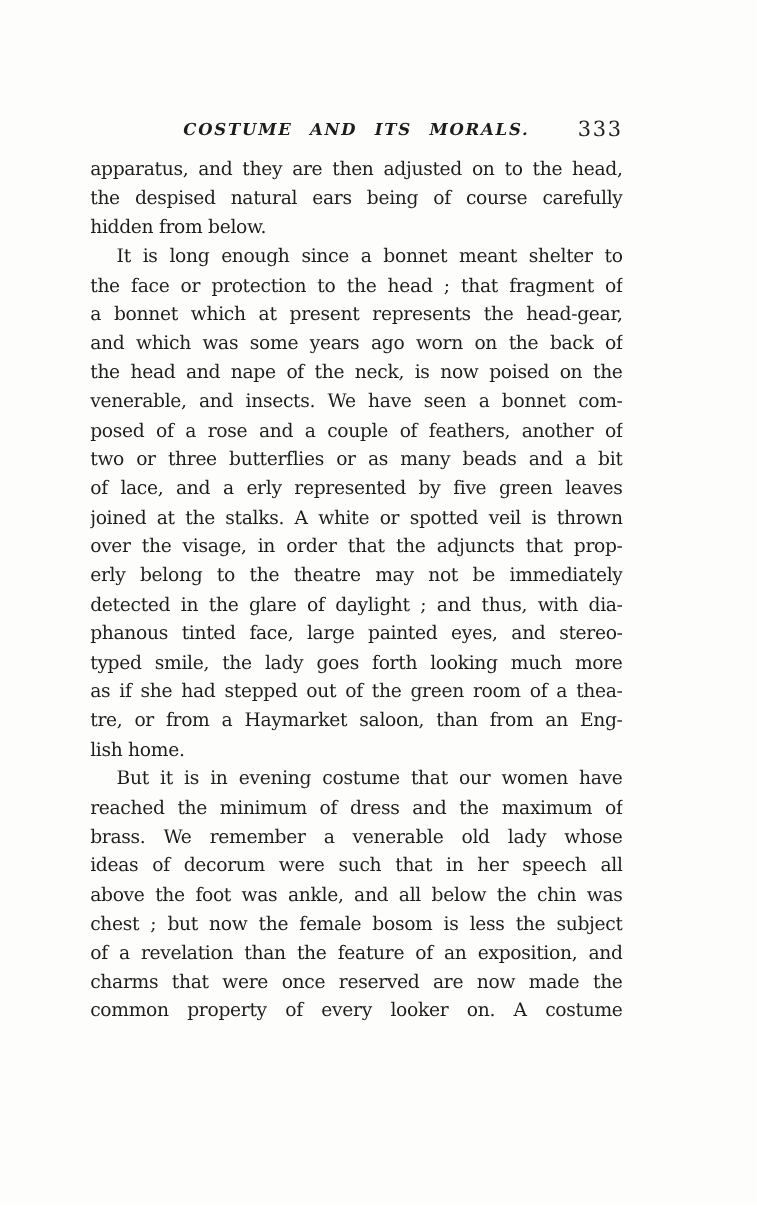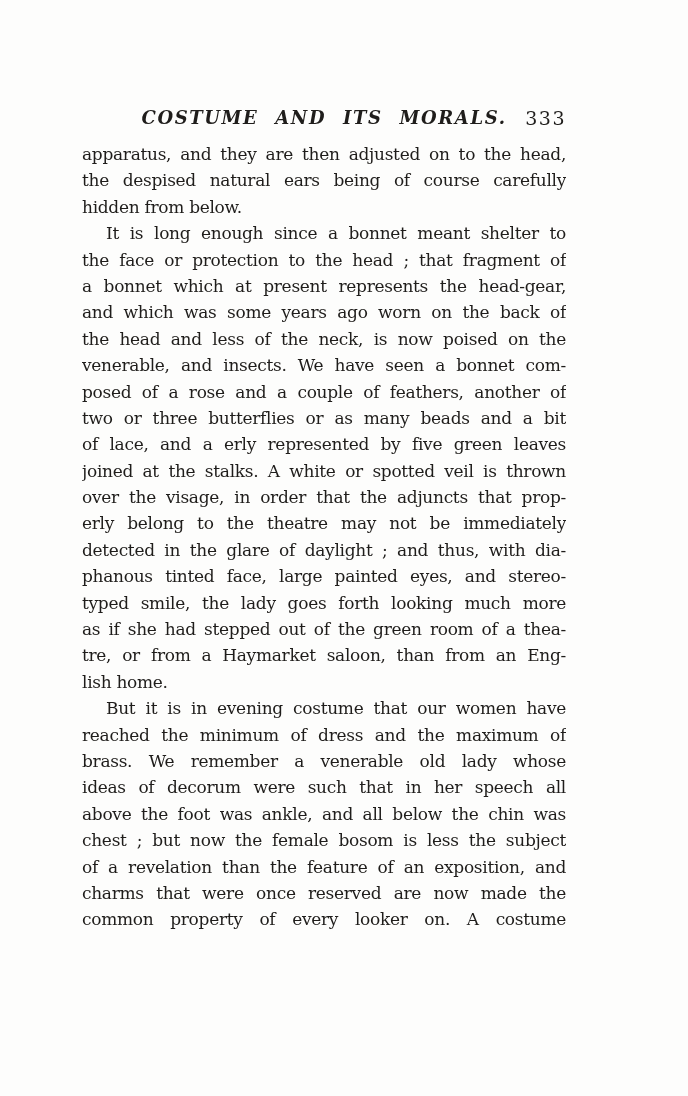--- a/index.html
+++ b/index.html
@@ -25,21 +25,21 @@
     left: 82px;
     top: 104px;
     width: 484px;
     height: 28px;
   }
   #header-title {
     display: block;
     text-align: center;
     font-style: italic;
     font-weight: bold;
-    font-size: 18px;
+    font-size: 15px;
     letter-spacing: 1.6px;
     word-spacing: 9px;
     line-height: 28px;
     white-space: nowrap;
   }
   #page-number {
     position: absolute;
     right: 0;
     top: 0;
     font-size: 19px;
@@ -80,21 +80,21 @@
     <span id="page-number">333</span>
   </div>
   <div id="page-body">
       <div class="line">apparatus, and they are then adjusted on to the head,</div>
       <div class="line">the despised natural ears being of course carefully</div>
       <div class="line para-end">hidden from below.</div>
       <div class="line indent">It is long enough since a bonnet meant shelter to</div>
       <div class="line">the face or protection to the head ; that fragment of</div>
       <div class="line">a bonnet which at present represents the head-gear,</div>
       <div class="line">and which was some years ago worn on the back of</div>
-      <div class="line">the head and less of the neck, is now poised on the</div>
+      <div class="line">the head and nape of the neck, is now poised on the</div>
       <div class="line">venerable, and insects.  We have seen a bonnet com-</div>
       <div class="line">posed of a rose and a couple of feathers, another of</div>
       <div class="line">two or three butterflies or as many beads and a bit</div>
       <div class="line">of lace, and a erly represented by five green leaves</div>
       <div class="line">joined at the stalks.  A white or spotted veil is thrown</div>
       <div class="line">over the visage, in order that the adjuncts that prop-</div>
       <div class="line">erly belong to the theatre may not be immediately</div>
       <div class="line">detected in the glare of daylight ; and thus, with dia-</div>
       <div class="line">phanous tinted face, large painted eyes, and stereo-</div>
       <div class="line">typed smile, the lady goes forth looking much more</div>

